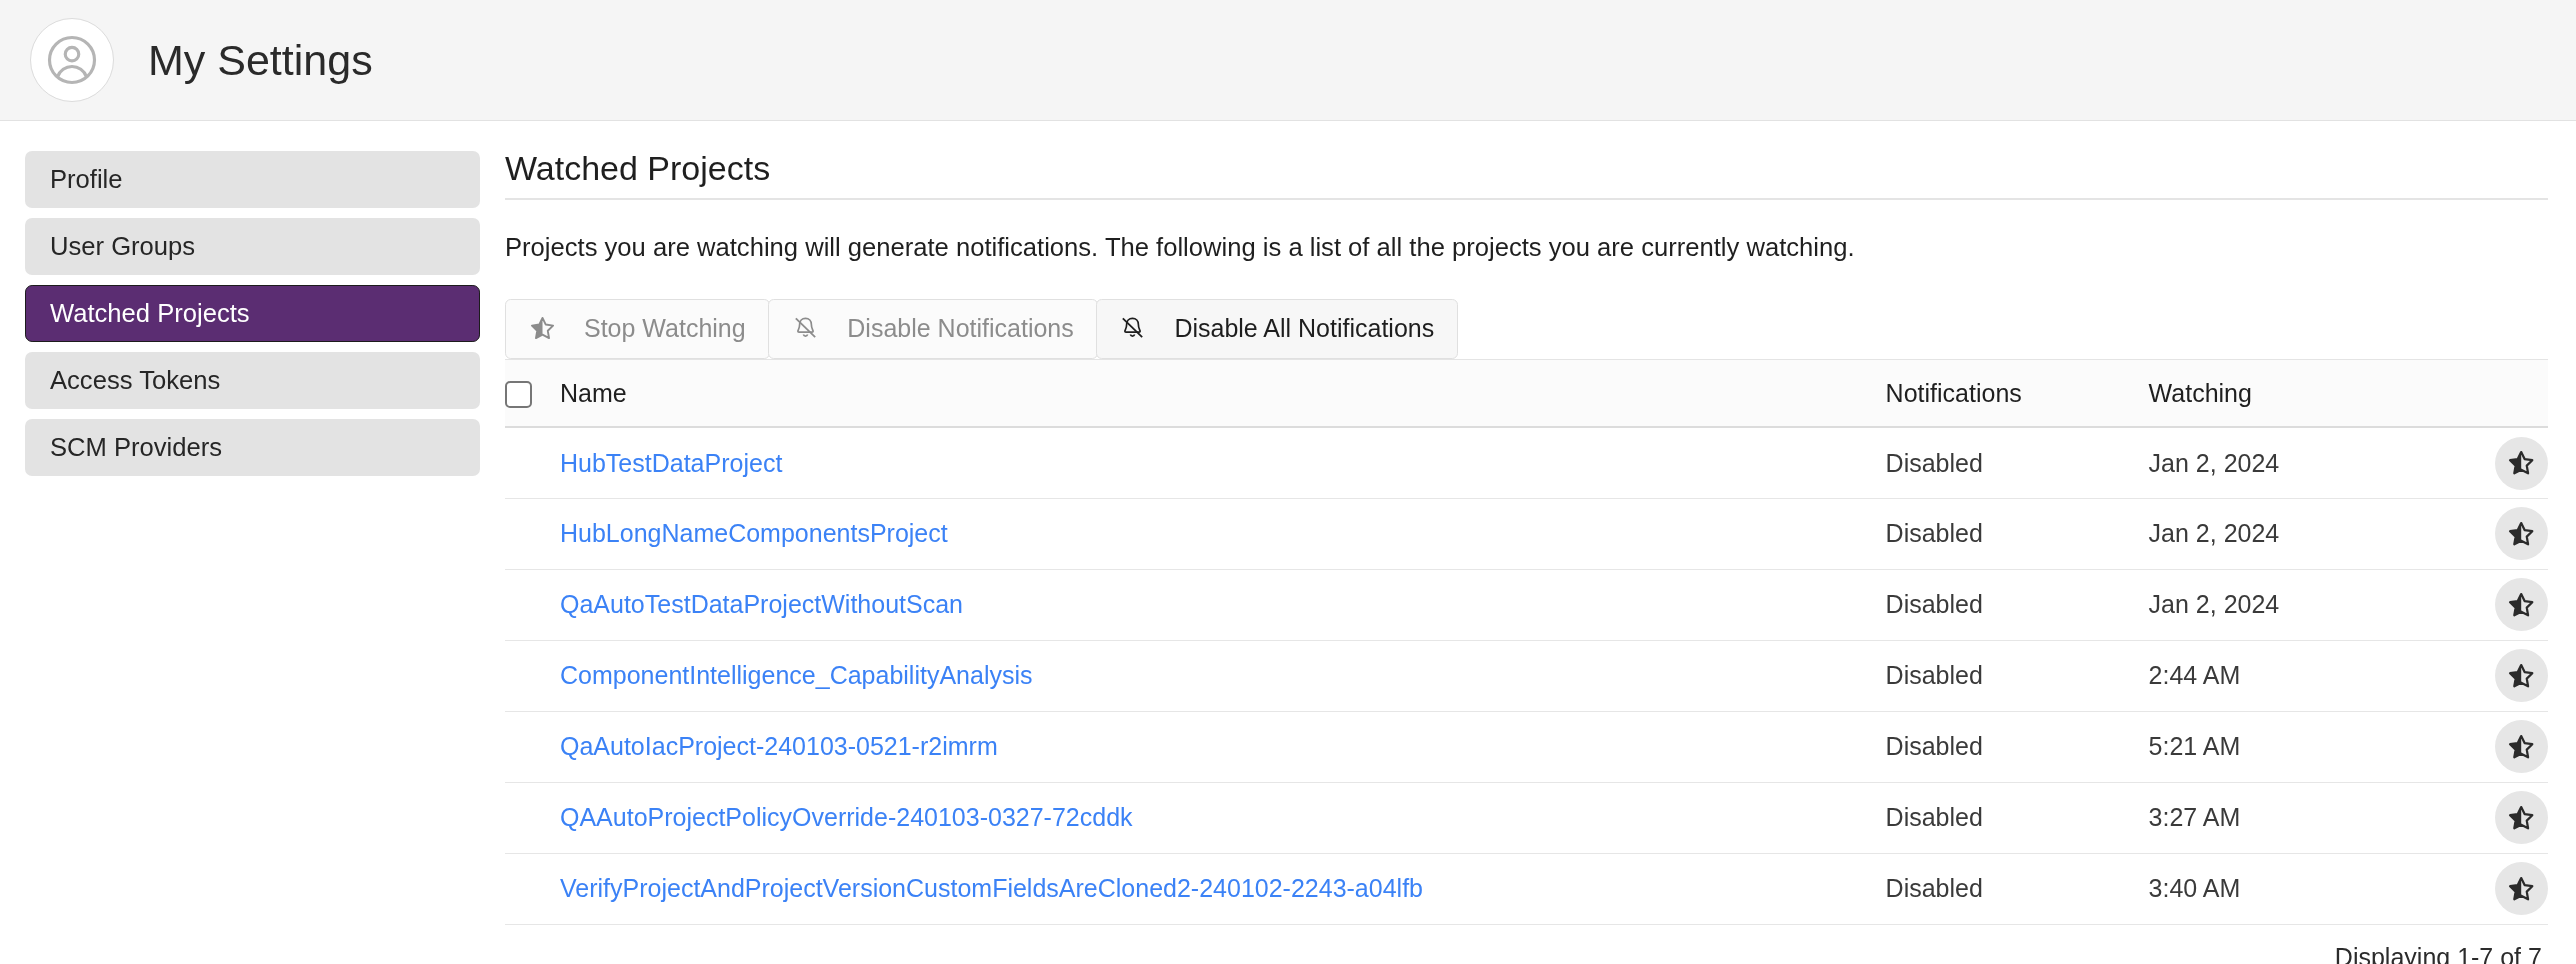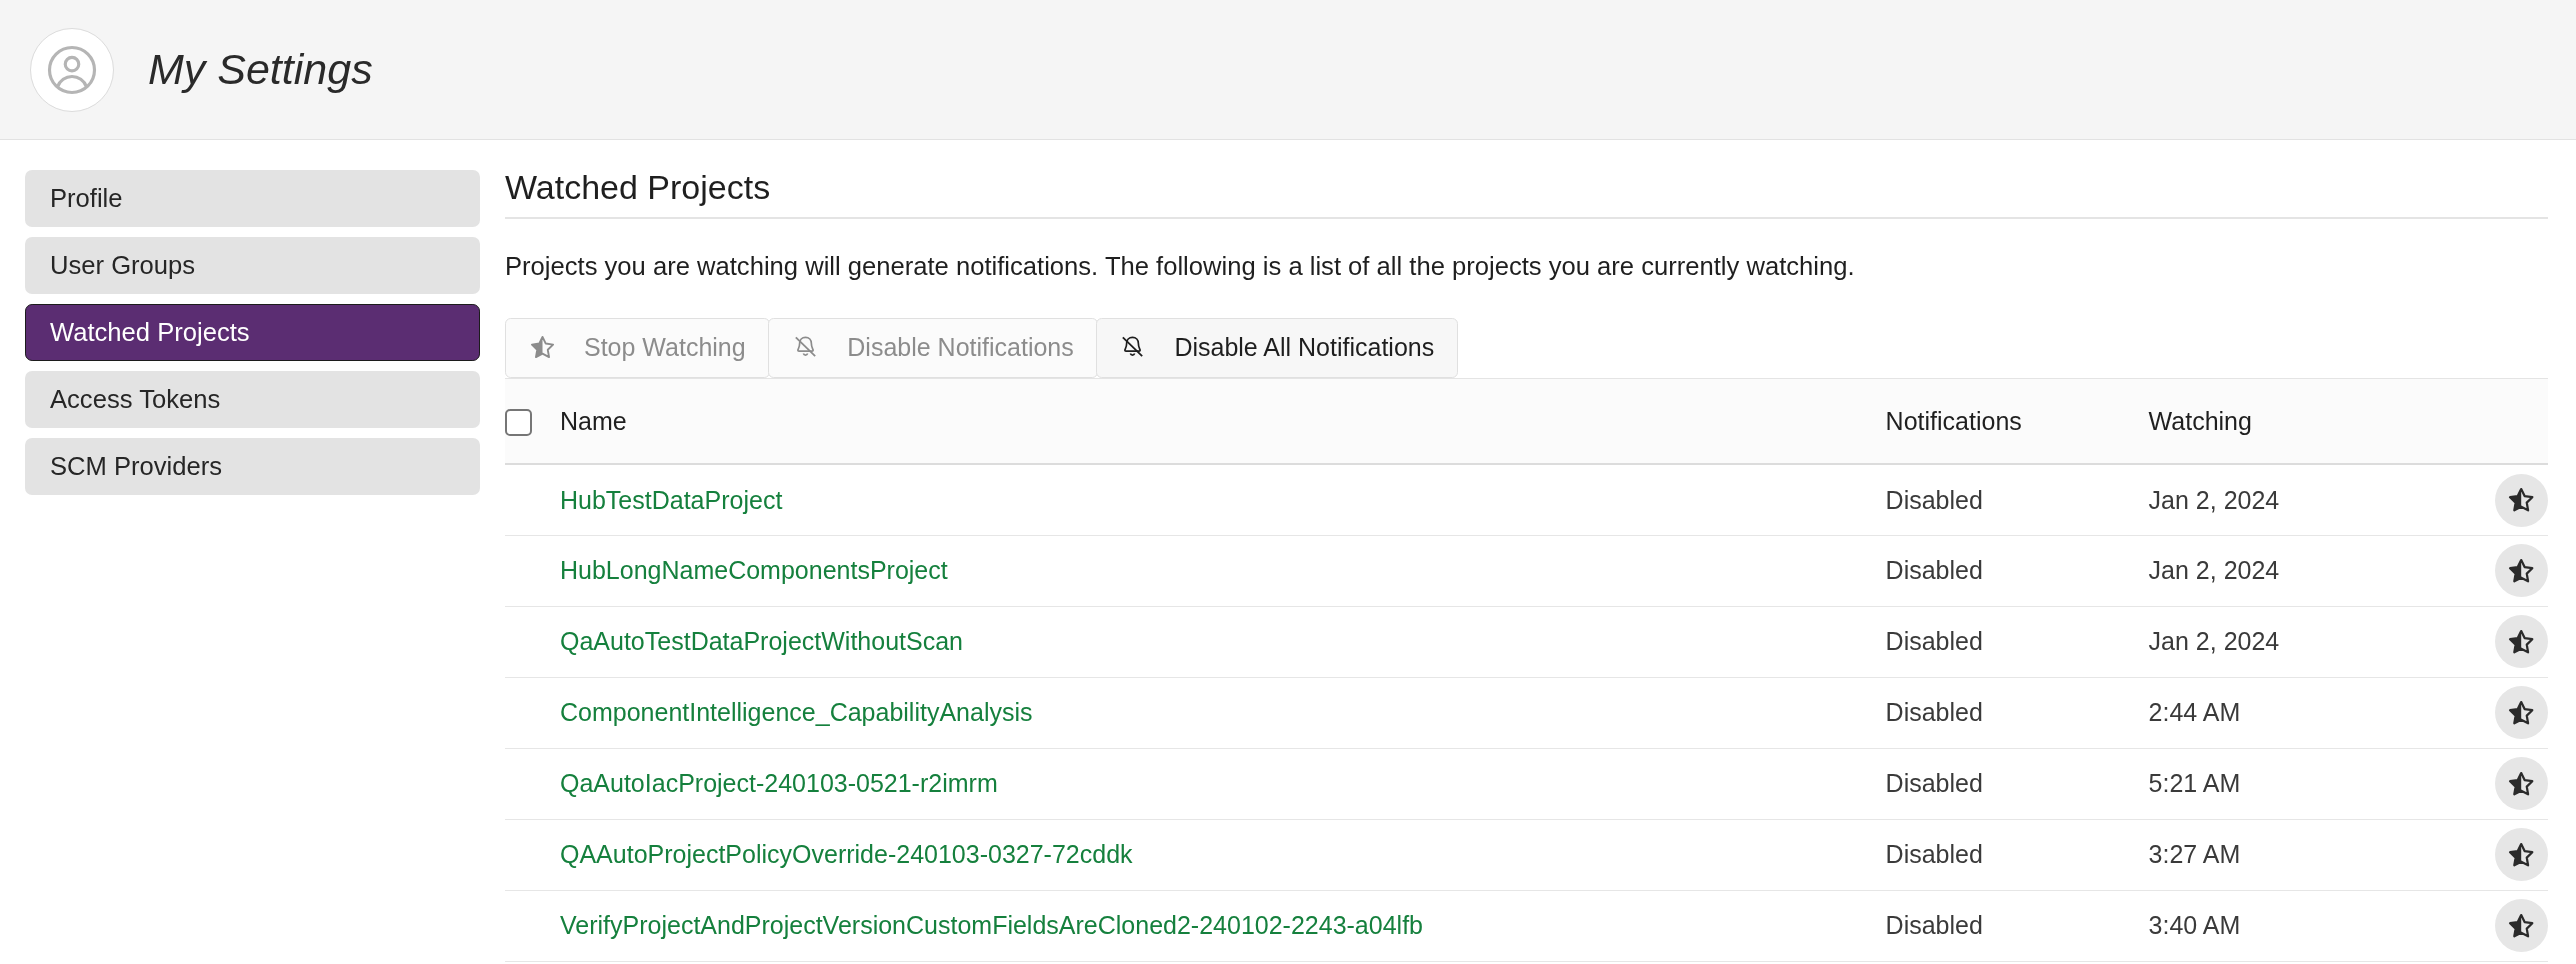--- a/index.html
+++ b/index.html
@@ -6,27 +6,26 @@
   html, body {
     margin: 0; padding: 0;
     width: 2576px; height: 964px;
     background: #ffffff;
     font-family: "Liberation Sans", sans-serif;
     -webkit-font-smoothing: antialiased;
   }
 
   
   .app-header {
-    height: 140px;
+    height: 121px;
     background: #f5f5f5;
     border-bottom: 1.4px solid #e2e2e2;
     display: flex;
     align-items: center;
     padding-left: 30px;
-    font-style: italic;
   }
   .avatar {
     width: 84px; height: 84px;
     border-radius: 50%;
     background: #ffffff;
     border: 1.4px solid #dcdcdc;
     display: flex; align-items: center; justify-content: center;
     flex: 0 0 auto;
   }
   .page-title {
@@ -116,21 +115,21 @@
   
   table.wp { width: 100%; border-collapse: collapse; table-layout: fixed; }
   table.wp thead th {
     background: #fbfbfb;
     border-top: 1.4px solid #e4e4e4;
     border-bottom: 2.1px solid #dcdcdc;
     text-align: left;
     font-weight: 400;
     font-size: 25px;
     color: #1f1f1f;
-    height: 86px;
+    height: 68px;
     padding: 0;
     vertical-align: middle;
   }
   .th-name { padding-left: 20px; }
   table.wp tbody td {
     border-bottom: 1.4px solid #e6e6e6;
     height: 71px;
     font-size: 25px;
     color: #3a3a3a;
     padding: 0;
@@ -145,21 +144,21 @@
     width: 27px; height: 27px;
     border: 2.1px solid #767676;
     border-radius: 5px;
     background: #fff;
     display: inline-block;
     cursor: pointer;
     vertical-align: middle;
   }
   .cell-name { padding-left: 55px; }
   .proj-link {
-    color: #15803d;
+    color: #3b82f6;
     font-size: 25px;
     text-decoration: none;
     cursor: pointer;
   }
   .notif-val { color: #4a4a4a; }
   .created-val { color: #2b2b2b; }
 
   .star-btn {
     width: 53px; height: 53px;
     border-radius: 50%;

